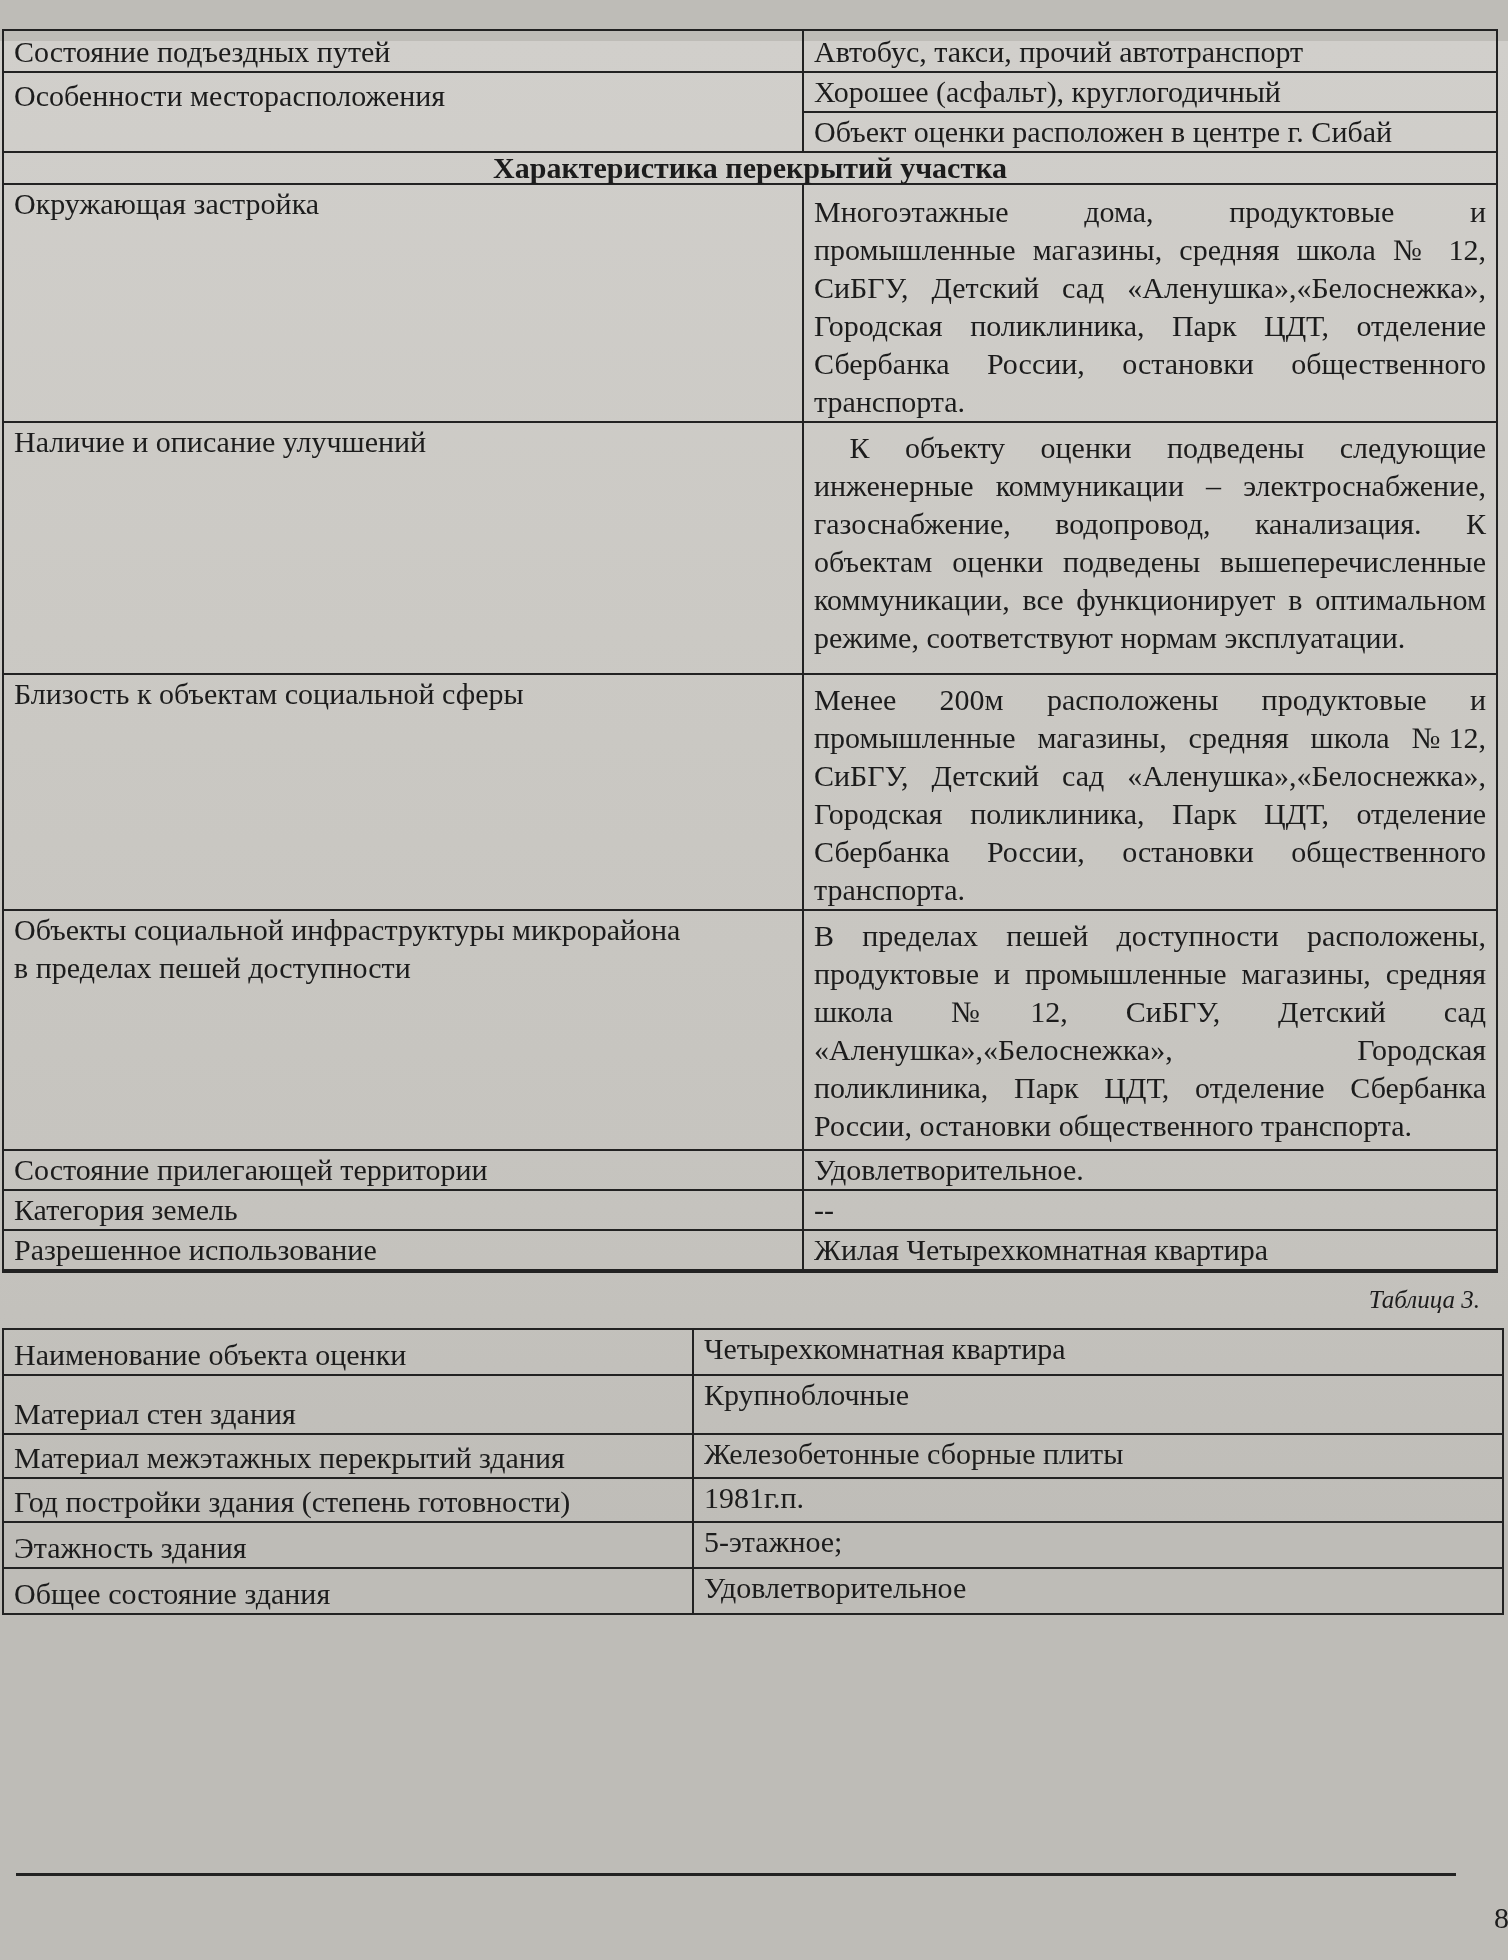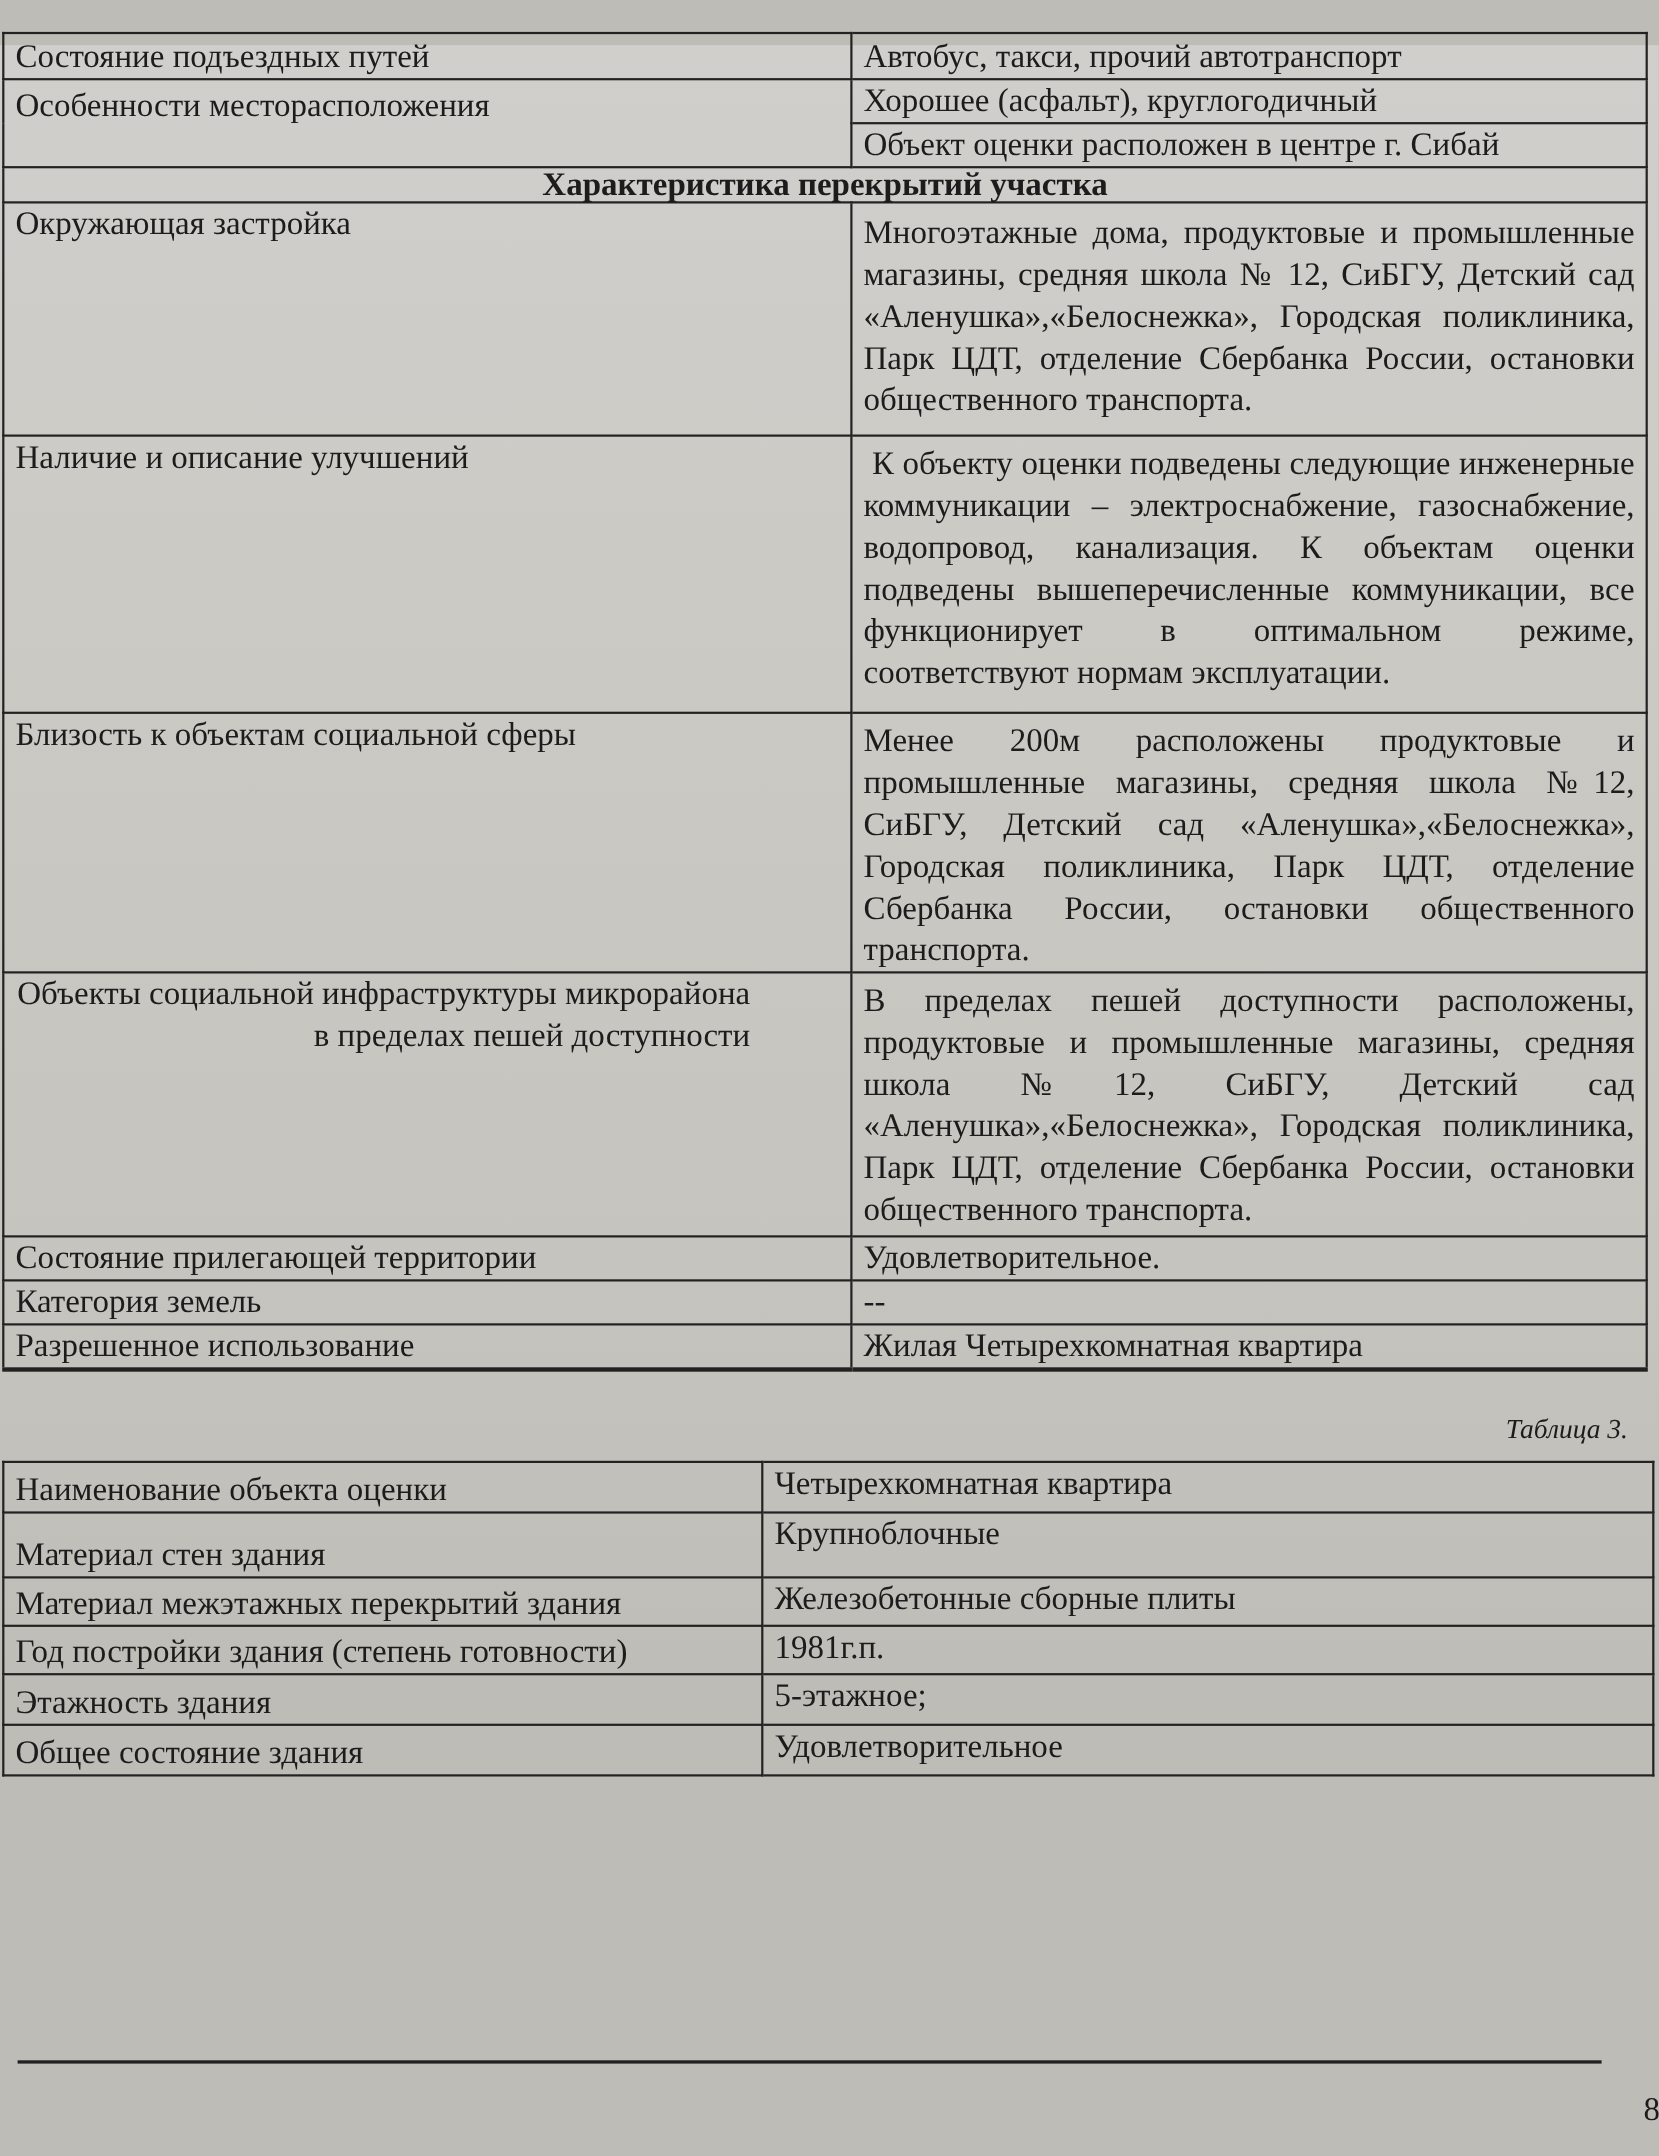--- a/index.html
+++ b/index.html
@@ -53,21 +53,21 @@
       </tr>
       <tr style="height:252px">
         <td class="l">Наличие и описание улучшений</td>
         <td class="r" style="padding-top:6px; white-space:pre-wrap"> К объекту оценки подведены следующие инженерные коммуникации – электроснабжение, газоснабжение, водопровод, канализация. К объектам оценки подведены вышеперечисленные коммуникации, все функционирует в оптимальном режиме, соответствуют нормам эксплуатации.</td>
       </tr>
       <tr style="height:236px">
         <td class="l">Близость к объектам социальной сферы</td>
         <td class="r" style="padding-top:6px; word-spacing:6px">Менее 200м  расположены продуктовые и промышленные магазины, средняя школа №12, СиБГУ, Детский сад «Аленушка»,«Белоснежка», Городская поликлиника, Парк ЦДТ, отделение Сбербанка России, остановки общественного транспорта.</td>
       </tr>
       <tr style="height:240px">
-        <td class="l" style="text-align:right; padding-right:91px">Объекты социальной инфраструктуры микрорайона в пределах пешей доступности</td>
+        <td class="l" style="text-align:left; padding-right:120px">Объекты социальной инфраструктуры микрорайона в пределах пешей доступности</td>
         <td class="r" style="padding-top:6px">В пределах пешей доступности расположены, продуктовые и промышленные магазины, средняя школа №12, СиБГУ, Детский сад «Аленушка»,«Белоснежка», Городская поликлиника, Парк ЦДТ, отделение Сбербанка России, остановки общественного транспорта.</td>
       </tr>
       <tr style="height:40px">
         <td class="l">Состояние прилегающей территории</td>
         <td class="r">Удовлетворительное.</td>
       </tr>
       <tr style="height:40px">
         <td class="l">Категория земель</td>
         <td class="r">--</td>
       </tr>

